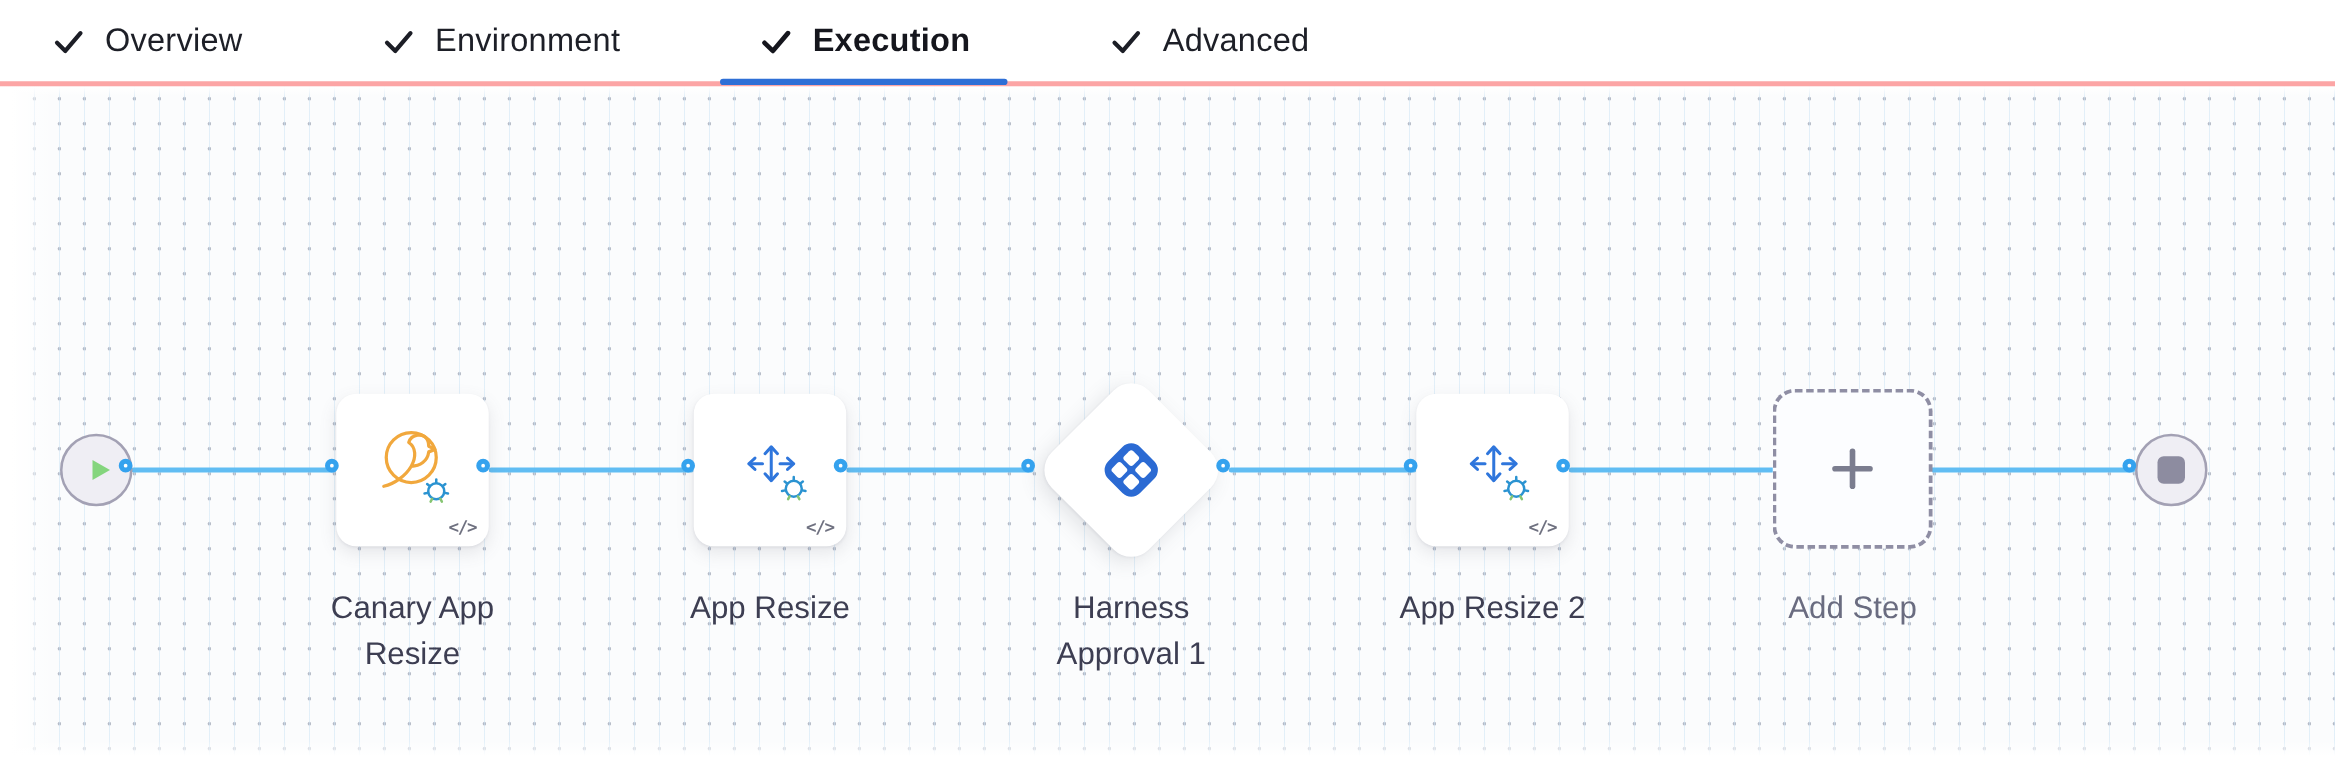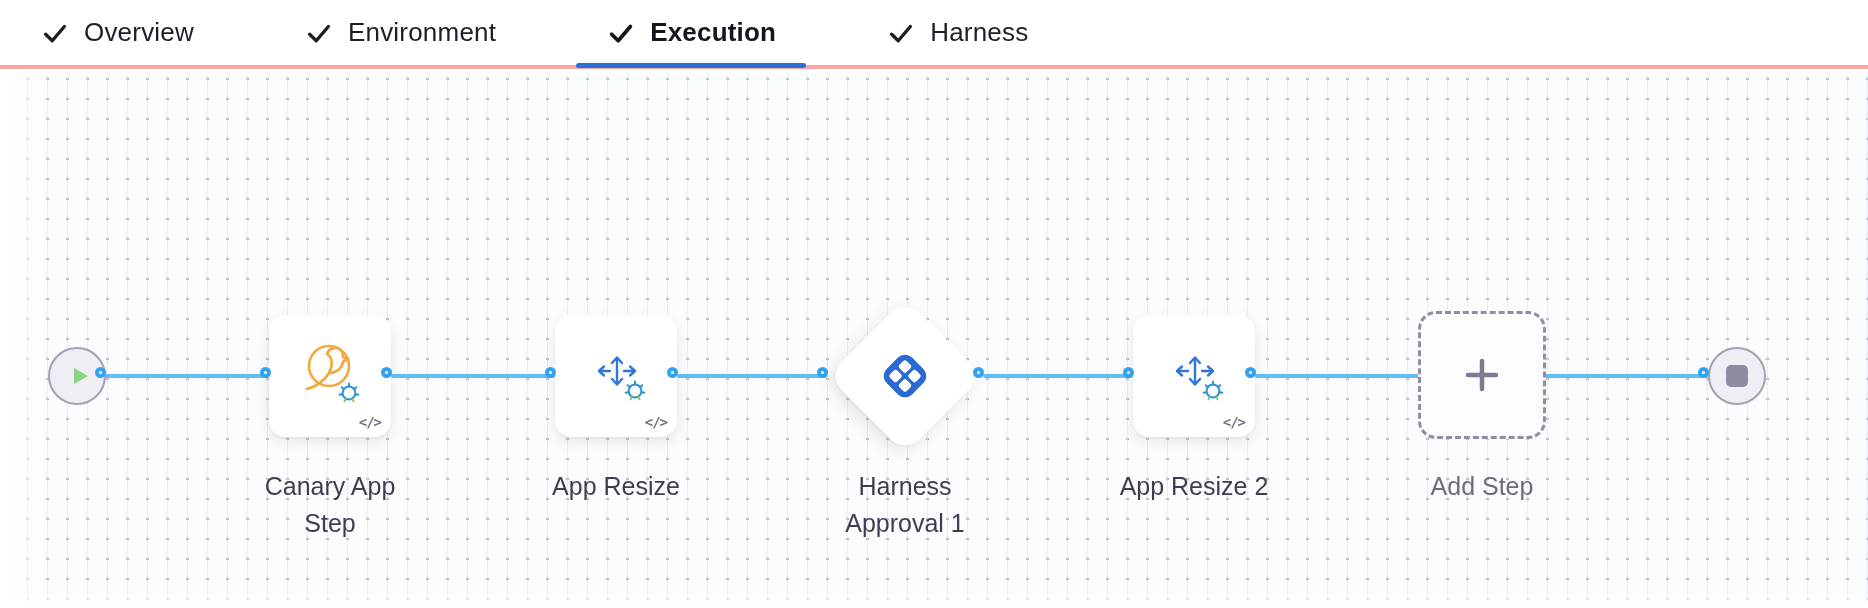--- a/index.html
+++ b/index.html
@@ -80,21 +80,21 @@
     <svg class="check" viewBox="0 0 24 24" fill="none">
         <polyline points="4.5,13 9.8,18.2 19.5,6.8" stroke="#15161d" stroke-width="3" stroke-linecap="round" stroke-linejoin="round"></polyline>
       </svg>
     <span class="tlabel">Execution</span>
     <span class="underline"></span>
   </div>
   <div class="tab">
     <svg class="check" viewBox="0 0 24 24" fill="none">
         <polyline points="4.5,13 9.8,18.2 19.5,6.8" stroke="#1c1e26" stroke-width="2.7" stroke-linecap="round" stroke-linejoin="round"></polyline>
       </svg>
-    <span class="tlabel">Harness</span>
+    <span class="tlabel">Advanced</span>
   </div>
 </div>
 
 <div class="canvas">
 
   <div class="edge" style="left:105px;width:164px;"></div>
   <div class="edge" style="left:391px;width:164px;"></div>
   <div class="edge" style="left:677px;width:150px;"></div>
   <div class="edge" style="left:983px;width:150px;"></div>
   <div class="edge" style="left:1255px;width:453px;"></div>
@@ -207,21 +207,21 @@
   <div class="port" style="left:260px;"></div>
   <div class="port" style="left:381px;"></div>
   <div class="port" style="left:545px;"></div>
   <div class="port" style="left:667px;"></div>
   <div class="port" style="left:817px;"></div>
   <div class="port" style="left:973px;"></div>
   <div class="port" style="left:1123px;"></div>
   <div class="port" style="left:1245px;"></div>
   <div class="port" style="left:1698px;"></div>
 
-  <div class="nlabel" style="left:245px;width:170px;">Canary App Step</div>
+  <div class="nlabel" style="left:245px;width:170px;">Canary App Resize</div>
   <div class="nlabel" style="left:496px;width:240px;">App Resize</div>
   <div class="nlabel" style="left:830px;width:150px;">Harness Approval 1</div>
   <div class="nlabel" style="left:1074px;width:240px;">App Resize 2</div>
   <div class="nlabel add" style="left:1362px;width:240px;">Add Step</div>
 
   <div class="fade-left"></div>
   <div class="fade-bottom"></div>
   <div class="fade-top"></div>
 </div>
 

